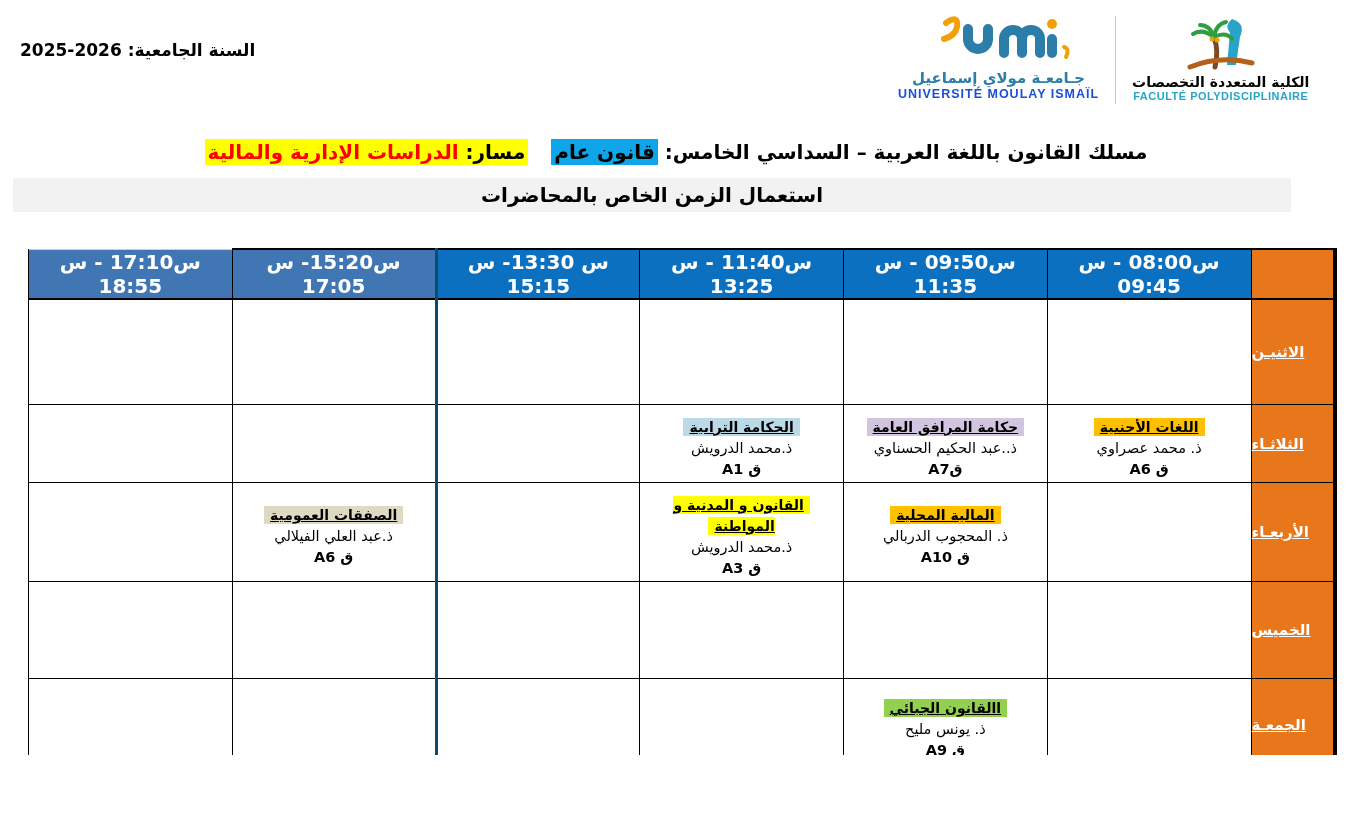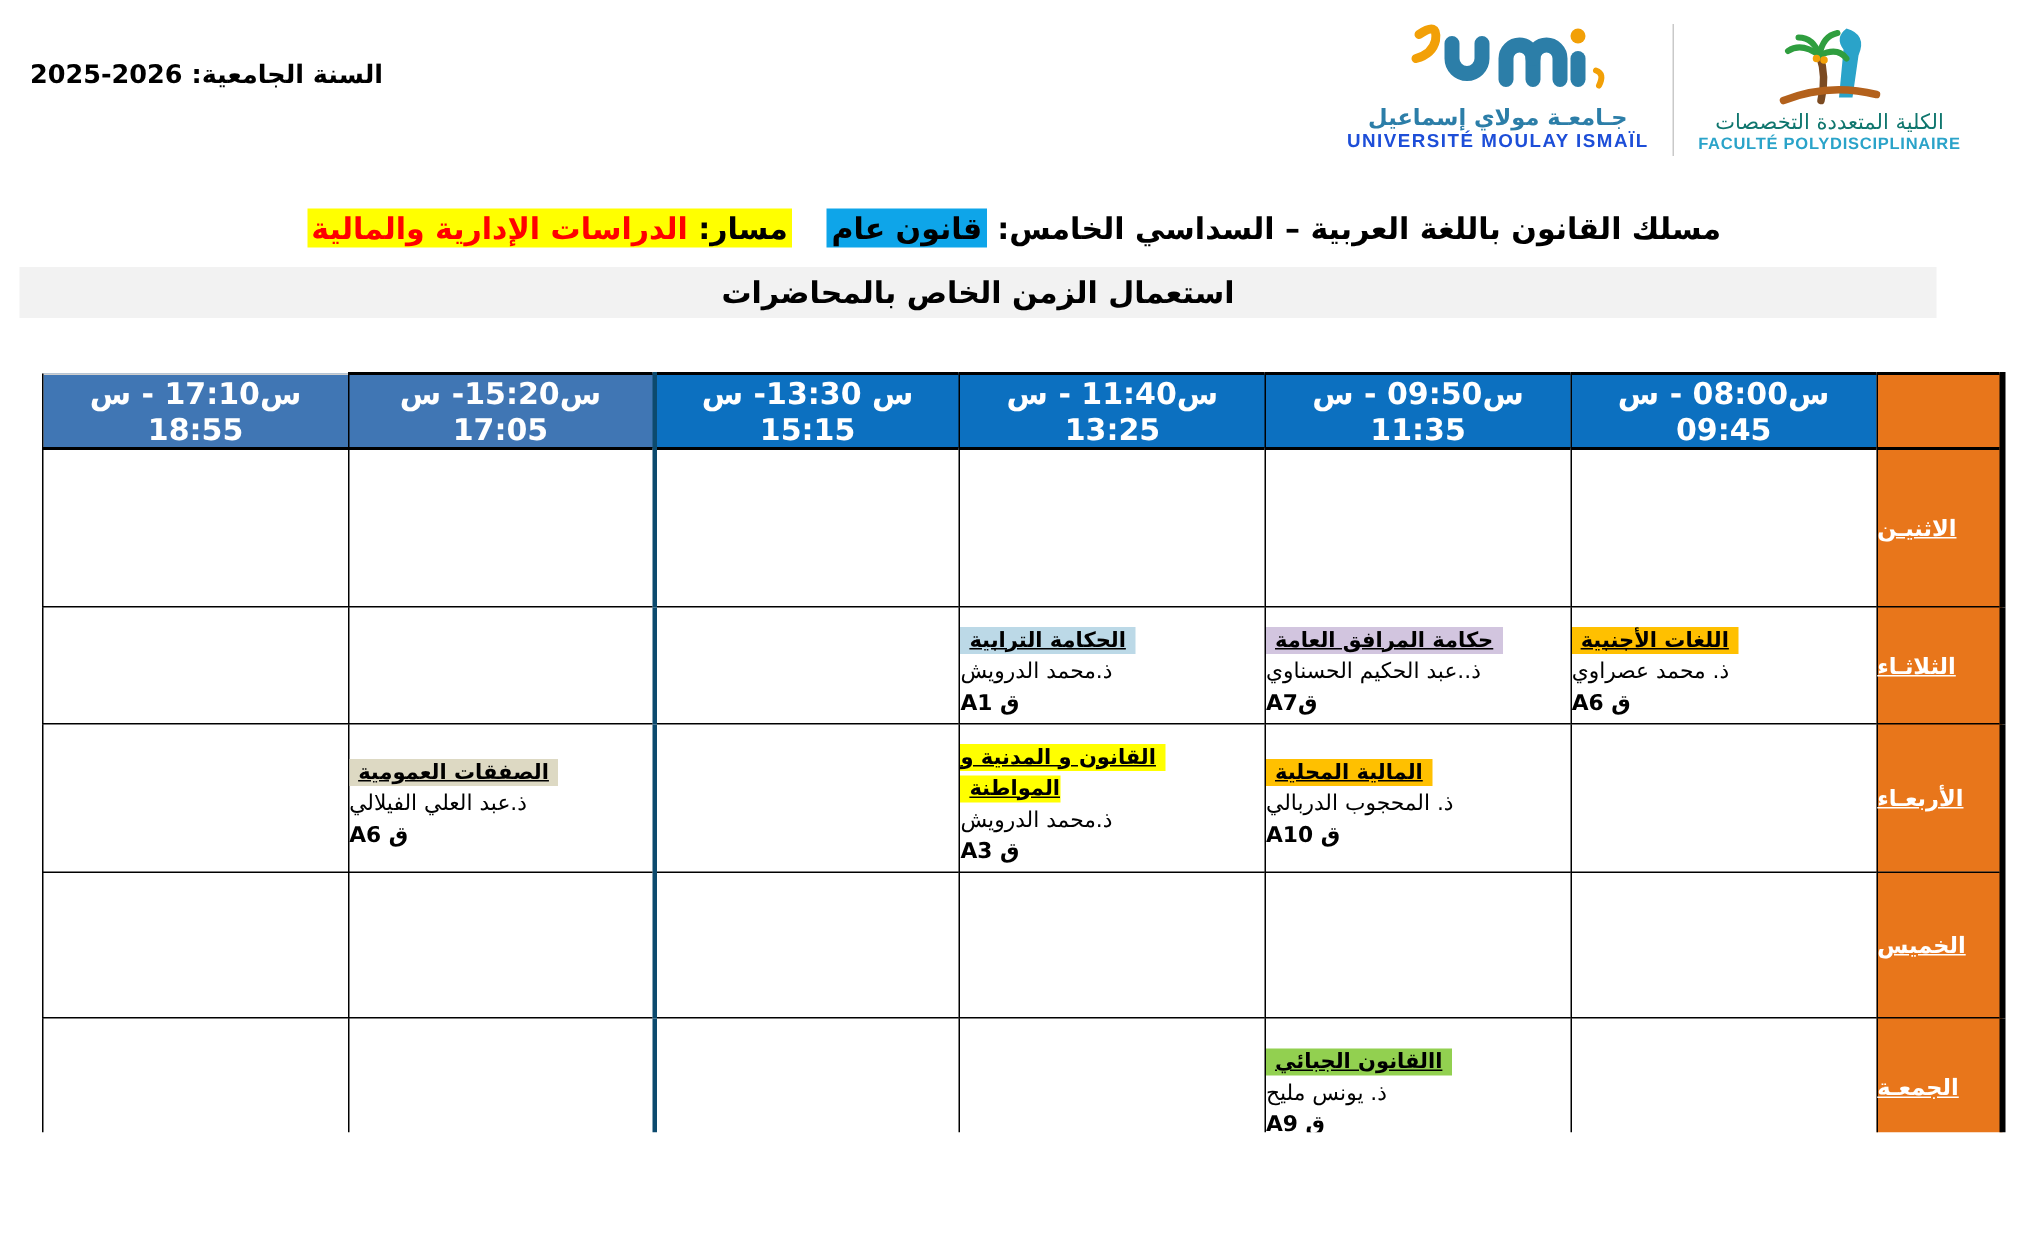--- a/index.html
+++ b/index.html
@@ -10,21 +10,21 @@
   
   .year {
     position:absolute; left:20px; top:40px; direction:rtl;
     font-size:17px; font-weight:bold; white-space:nowrap;
   }
   .logos { position:absolute; left:898px; top:12px; display:flex; align-items:center; gap:16px; }
   .logo-col { display:flex; flex-direction:column; align-items:center; }
   .logo-umi-ar { color:#2C7EA8; font-weight:bold; font-size:15px; margin-top:2px; }
   .logo-umi-la { color:#1d4ed8; font-weight:bold; font-size:12.5px; letter-spacing:1px; font-family:"Liberation Sans", sans-serif; }
   .logo-div { width:0; height:88px; border-left:1.5px solid #C9C9C9; margin-top:4px; }
-  .logo-fac-ar { color:#0f766e; font-weight:normal; font-size:14px; margin-top:1px; }
+  .logo-fac-ar { color:#000000; font-weight:bold; font-size:14px; margin-top:1px; }
   .logo-fac-la { color:#2AA3C9; font-weight:bold; font-size:11px; letter-spacing:0.5px; font-family:"Liberation Sans", sans-serif; }
   .main-title {
     position:absolute; left:0; top:140px; width:1352px; text-align:center; direction:rtl;
     font-size:20px; font-weight:bold; white-space:nowrap;
   }
   .hl-green  { background:#0ea5e9; padding:1px 3px;margin-left:16px; }
   .hl-yellow { background:#FFFF00; padding:1px 3px; }
   .track-red { color:#FF0000; }
   .subtitle-band {
     position:absolute; left:13px; top:178px; width:1278px; height:34px;
@@ -54,21 +54,21 @@
     display:block; direction:ltr; unicode-bidi:isolate; text-align:center;
     color:#fff; font-weight:bold; font-size:20px;
   }
   td.c-day { background:#E8761B; border-right:4px solid #000; text-align:left; }
   th.c-day { border-right:4px solid #000; }
   .day-label { color:#fff; font-weight:bold; font-size:15px; text-decoration:underline; }
   td.c-s13, th.c-s13 { border-left:3px solid #0c4a6e; }
   tr.r-sat td { border-bottom:4px solid #000; }
   tr.r-sat td.c-s17 { border-bottom:1px solid #000; }
   td.slot { background:#fff; }
-  .course { text-align:left; direction:rtl; line-height:21px; font-size:14px; padding:2px 0;margin-top:10px; }
+  .course { text-align:center; direction:rtl; line-height:21px; font-size:14px; padding:2px 0;margin-top:10px; }
   .course .c-title { font-weight:bold; text-decoration:underline; padding:1px 6px; }
   .course .c-teacher { font-size:14.5px; }
   .course .c-room { font-weight:bold; font-size:14.5px; }
 </style>
 </head>
 <body>
 
 <div class="page">
 
   <div class="year">السنة الجامعية: 2026-2025</div>

